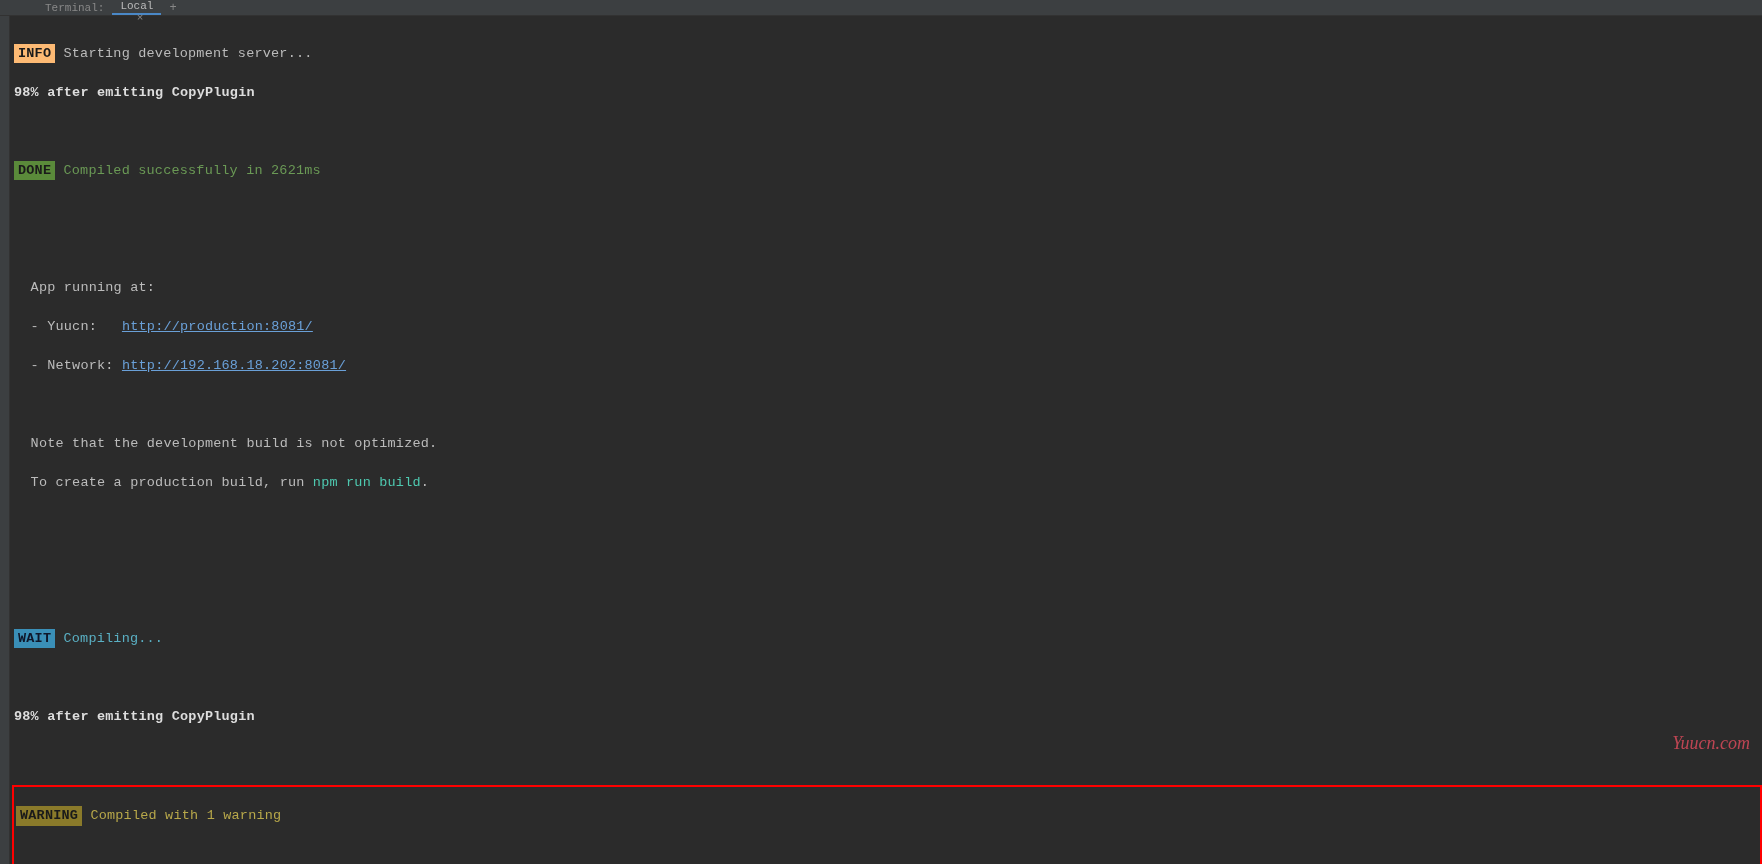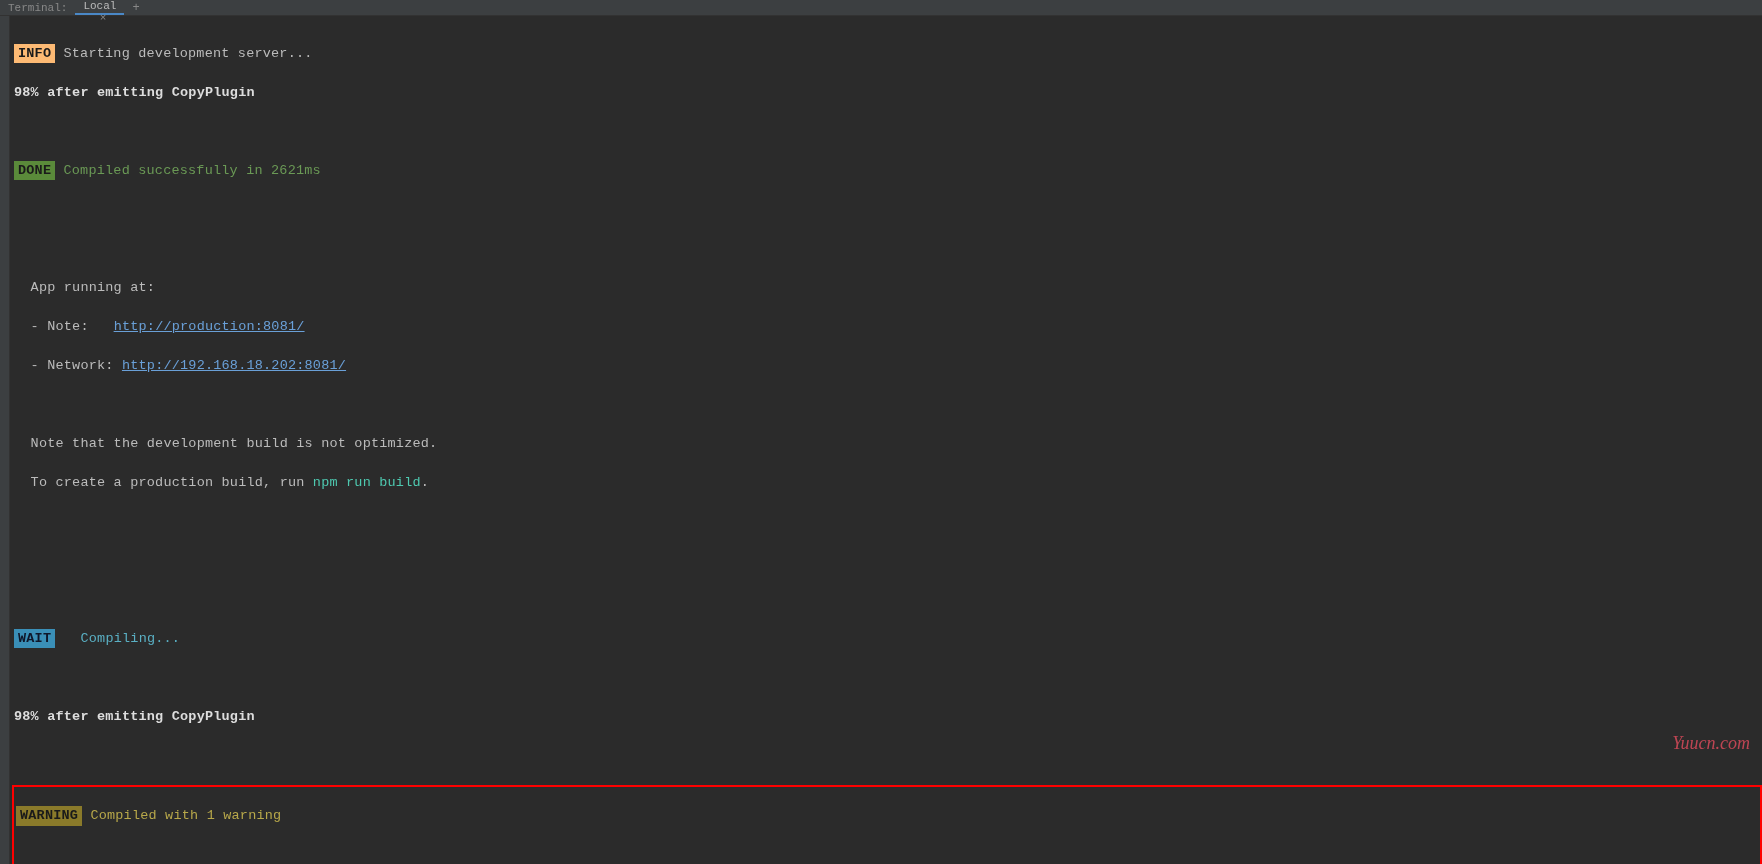--- a/index.html
+++ b/index.html
@@ -30,20 +30,21 @@
   display: flex;
   align-items: center;
   height: 16px;
   background: #3c3f41;
   border-bottom: 1px solid #323232;
 }
 .tab-bar-label {
   color: #888;
   padding: 0 8px;
   font-size: 11px;
+  margin-left: 37px;
 }
 .tab-item {
   display: flex;
   align-items: center;
   padding: 0 8px;
   color: #bbb;
   font-size: 11px;
   height: 100%;
   border-bottom: 2px solid #4a88c7;
   flex-direction: column;
@@ -96,21 +97,20 @@
   font-weight: bold;
 }
 .txt-green {
   color: #6a9955;
 }
 .txt-teal {
   color: #4ec9b0;
 }
 .txt-blue-cyan {
   color: #5ab0c4;
-  padding-left: 17px;
 }
 .txt-yellow {
   color: #b8a84a;
 }
 .link {
   color: #6aa0d8;
   text-decoration: underline;
   cursor: pointer;
 }
 .warning-box {
@@ -146,21 +146,21 @@
 </div>
 
 <div class="terminal-body">
 <div><span class="badge badge-info">INFO</span><span class="txt-gray"> Starting development server...</span></div>
 <div class="txt-bold-white">98% after emitting CopyPlugin</div>
 <div>&nbsp;</div>
 <div><span class="badge badge-done">DONE</span><span class="txt-green"> Compiled successfully in 2621ms</span></div>
 <div>&nbsp;</div>
 <div>&nbsp;</div>
 <div class="txt-gray">  App running at:</div>
-<div><span class="txt-gray">  - Note:   </span><span class="link">http://production:8081/</span></div>
+<div><span class="txt-gray">  - Yuucn:   </span><span class="link">http://production:8081/</span></div>
 <div><span class="txt-gray">  - Network: </span><span class="link">http://192.168.18.202:8081/</span></div>
 <div>&nbsp;</div>
 <div class="txt-gray">  Note that the development build is not optimized.</div>
 <div><span class="txt-gray">  To create a production build, run </span><span class="txt-teal">npm run build</span><span class="txt-gray">.</span></div>
 <div>&nbsp;</div>
 <div>&nbsp;</div>
 <div>&nbsp;</div>
 <div><span class="badge badge-wait">WAIT</span><span class="txt-blue-cyan"> Compiling...</span></div>
 <div>&nbsp;</div>
 <div class="txt-bold-white">98% after emitting CopyPlugin</div>

